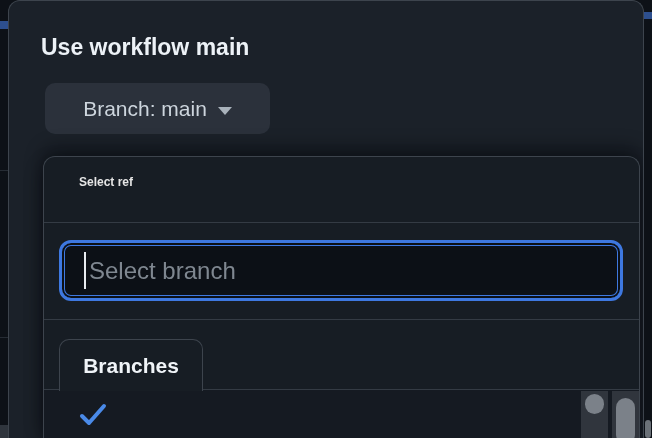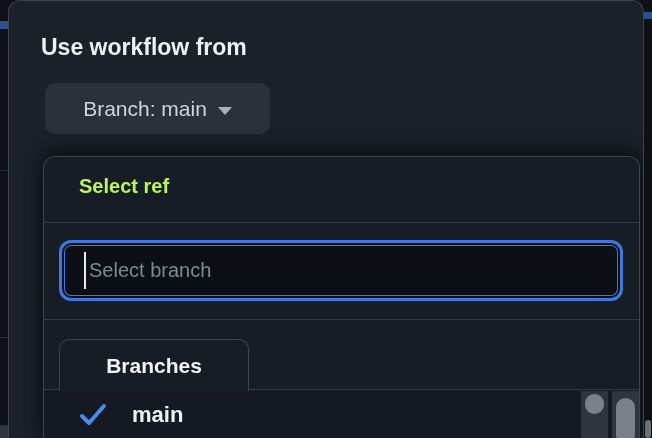--- a/index.html
+++ b/index.html
@@ -59,38 +59,38 @@
     border-radius: 12px 12px 0 0;
     box-shadow: 0 -8px 18px rgba(1,4,9,0.45), 0 8px 18px rgba(1,4,9,0.45);
     overflow: hidden;
   }
   .ref-card-header {
     position: absolute; left: 0; top: 0; width: 100%; height: 66px;
     border-bottom: 1px solid #343b44;
   }
   .ref-card-title {
     position: absolute; left: 35px; top: 18px;
-    font-size: 20px; font-weight: bold; color: #bef264;
+    font-size: 12px; font-weight: bold; color: #e5e5e5;
   }
 
   
   .search-section {
     position: absolute; left: 0; top: 66px; width: 100%; height: 97px;
     border-bottom: 1px solid #343b44;
   }
   .ref-search-input {
     position: absolute; left: 15px; top: 17px;
     width: 564px; height: 61px;
     background: #0c1016;
     border: 3px solid #3e78e0;
     border-radius: 12px;
     box-shadow: inset 0 0 0 2px #0c1016, inset 0 0 0 3px #3e78e0;
     color: #e8ecf0;
     font-family: "Liberation Sans", "DejaVu Sans", sans-serif;
-    font-size: 20px;
+    font-size: 24px;
     padding-left: 27px;
     outline: none;
   }
   .ref-search-input::placeholder { color: #7f8790; opacity: 1; }
   .text-cursor {
     position: absolute; left: 40px; top: 29px;
     width: 2px; height: 37px; background: #e8ecf0;
     pointer-events: none;
   }
 
@@ -98,21 +98,21 @@
   .tabs-section {
     position: absolute; left: 0; top: 163px; width: 100%; height: 70px;
     border-bottom: 1px solid #343b44;
   }
   .tab {
     position: absolute; top: 19px; height: 51px;
     display: flex; align-items: center; justify-content: center;
     font-size: 21px; cursor: pointer;
   }
   .tab.active {
-    left: 15px; width: 190px;
+    left: 15px; width: 144px;
     background: #171d24;
     border: 1px solid #3d444d; border-bottom: none;
     border-radius: 10px 10px 0 0;
     color: #f0f4f8; font-weight: bold;
     z-index: 2; height: 52px;
   }
   .tab.inactive {
     left: 192px; width: 130px;
     color: #8b949e; font-weight: 600;
   }
@@ -153,21 +153,21 @@
   <div class="backdrop-gray-block"></div>
 </div>
 
 <div class="backdrop-strip right">
   <div class="backdrop-accent" style="top:12px; height:7px; background:#2d4f8e;"></div>
   <div class="page-scrollbar-thumb"></div>
 </div>
 
 <div class="workflow-dropdown">
 
-  <div class="workflow-title">Use workflow from</div>
+  <div class="workflow-title">Use workflow main</div>
 
   <button class="branch-button">
     <span class="branch-button-label">Branch: main</span>
     <span class="caret-down"></span>
   </button>
 
   <div class="ref-card">
 
     <div class="ref-card-header">
       <div class="ref-card-title">Select ref</div>
@@ -184,21 +184,20 @@
       </div>
     </div>
 
     <div class="ref-list">
       <div class="ref-list-item">
         <span class="check-icon-wrap">
           <svg width="28" height="26" viewBox="0 0 28 26">
             <path d="M3 14 L10 21 L25 4" fill="none" stroke="#4a8ae8" stroke-width="4" stroke-linecap="round" stroke-linejoin="round"></path>
           </svg>
         </span>
-        <span class="ref-item-label">main</span>
       </div>
     </div>
 
     <div class="list-scroll-track track-a">
       <div class="list-scroll-thumb thumb-a"></div>
     </div>
     <div class="list-scroll-track track-b">
       <div class="list-scroll-thumb thumb-b"></div>
     </div>
 

